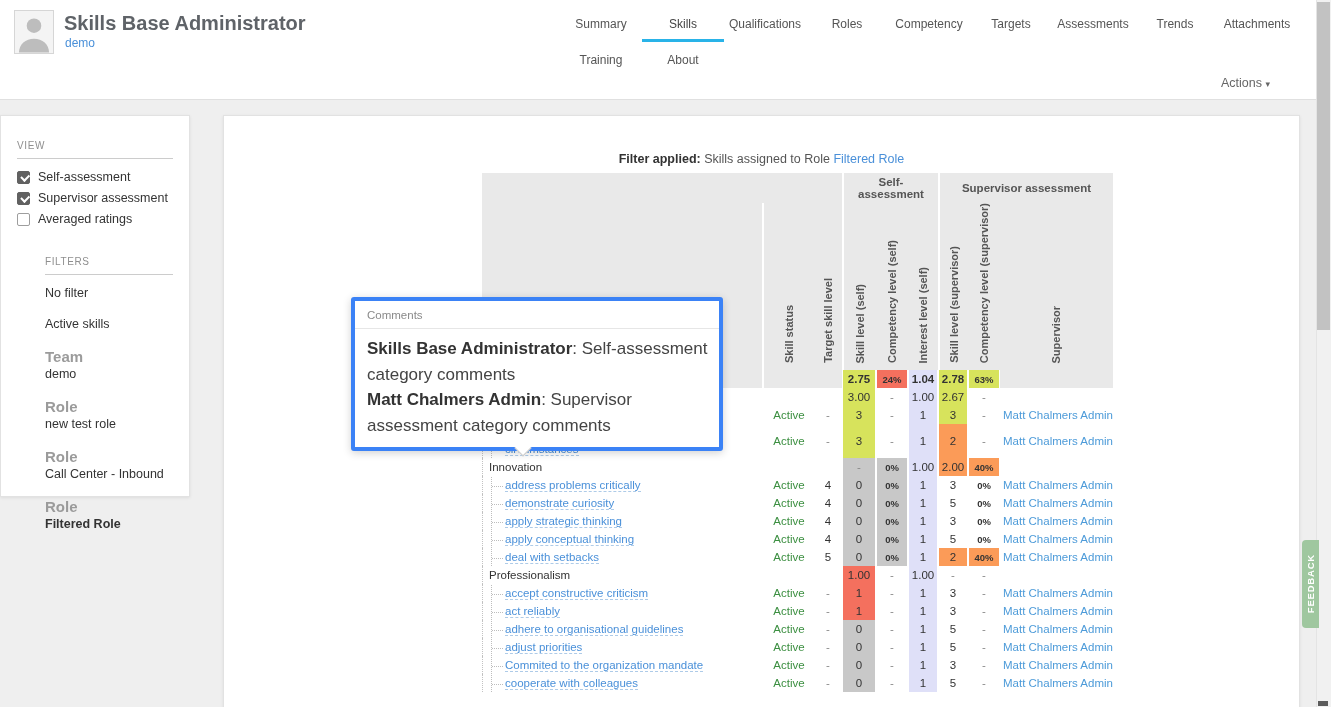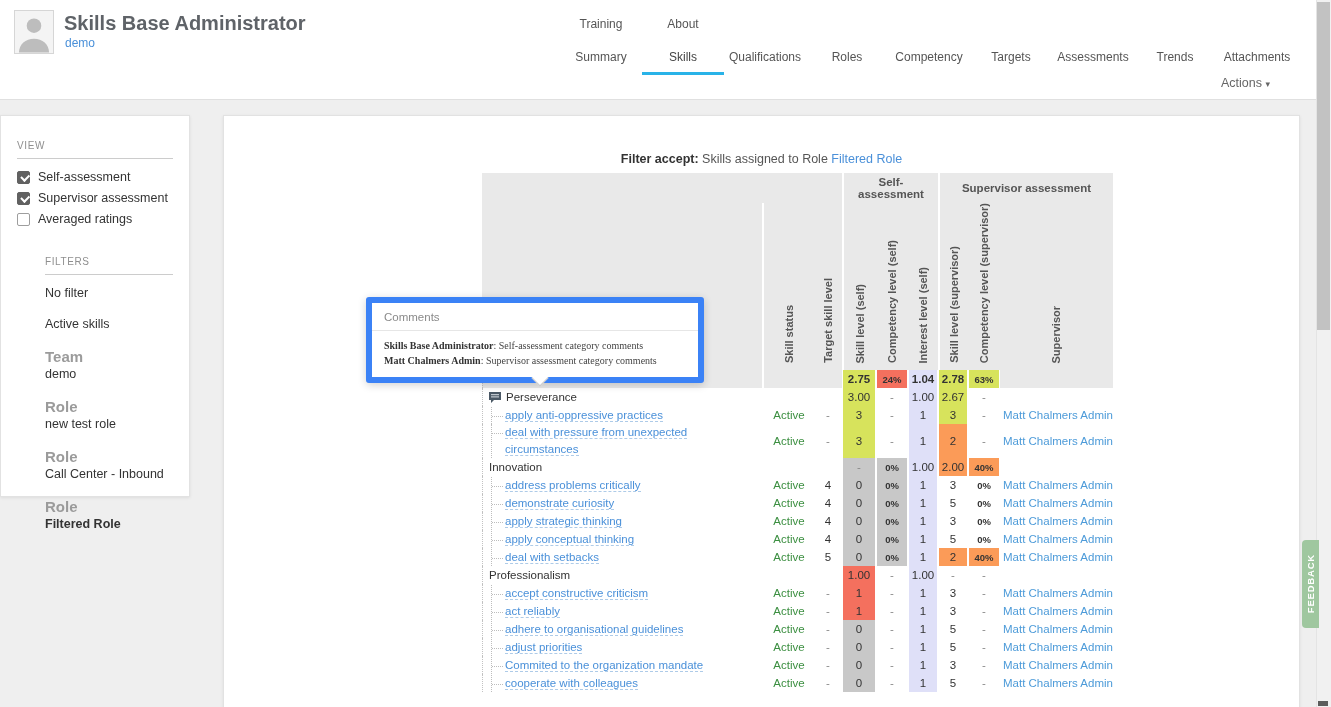--- a/index.html
+++ b/index.html
@@ -66,24 +66,24 @@
   td.st { color:#3c8f41; }
   td .dash { color:#888; }
   td.val { border-left:1px solid #fff; border-right:1px solid #fff; }
   .cy { background:#d7e35c !important; }
   .cr { background:#f4705e !important; }
   .co { background:#fb9b58 !important; }
   .cl { background:#dfe0f8 !important; }
   .cg { background:#c8c8c8 !important; }
   .pct { font-size:9.5px; font-weight:bold; }
   
-  .tooltip { position:absolute; left:142px; top:181px; width:338px; background:#fff; border:6px solid #3b82f6;
+  .tooltip { position:absolute; left:127px; top:181px; width:372px; background:#fff; border:4px solid #3b82f6;
     border-radius:3px; box-shadow:0 2px 8px rgba(0,0,0,.18); z-index:30; }
   .tt-head { font-size:11.5px; color:#8a8a8a; padding:8px 12px 7px 12px; border-bottom:1px solid #e6e6e6; }
-  .tt-body { padding:7px 0 9px 12px; font-size:10px; color:#444; line-height:1.5;font-family:Liberation Serif, serif; }
+  .tt-body { padding:7px 0 9px 12px; font-size:17px; color:#444; line-height:1.5; }
   .tt-body b { color:#333; }
   .tt-arrow { position:absolute; left:162px; bottom:-7px; width:12px; height:12px; background:#fff;
     border-right:1px solid #c9c9c9; border-bottom:1px solid #c9c9c9; transform:rotate(45deg); }
   
   .feedback { position:absolute; left:1302px; top:540px; width:17px; height:88px; background:#9fc79f;
     border-radius:4px 0 0 4px; z-index:40; display:flex; align-items:center; justify-content:center; cursor:pointer; }
   .feedback span { writing-mode:vertical-rl; transform:rotate(180deg); color:#fff; font-size:9.5px; font-weight:bold; letter-spacing:.8px; }
   .scroll-track { position:absolute; right:0; top:0; width:15px; height:707px; background:#f1f1f1; border-left:1px solid #e4e4e4; }
   .scroll-thumb { position:absolute; right:1px; top:2px; width:13px; height:328px; background:#c2c2c2; cursor:pointer; }
   .scroll-bottom { position:absolute; right:3px; top:701px; width:10px; height:5px; background:#5c5c5c; }
@@ -94,35 +94,35 @@
 <div class="topbar">
   <div class="avatar">
     <svg width="38" height="42" viewBox="0 0 24 26">
       <circle cx="12" cy="9" r="4.6" fill="#bdbdbd"></circle>
       <path d="M2.5 26c0-5.4 4.2-8.8 9.5-8.8s9.5 3.4 9.5 8.8z" fill="#bdbdbd"></path>
     </svg>
   </div>
   <div class="page-title">Skills Base Administrator</div>
   <div class="page-subtitle">demo</div>
   <div class="tabs">
-    <div class="tab-row">
-        <div class="tab">Training</div>
-        <div class="tab">About</div>
-      </div>
     <div class="tab-row">
         <div class="tab">Summary</div>
         <div class="tab active">Skills</div>
         <div class="tab">Qualifications</div>
         <div class="tab">Roles</div>
         <div class="tab">Competency</div>
         <div class="tab">Targets</div>
         <div class="tab">Assessments</div>
         <div class="tab">Trends</div>
         <div class="tab">Attachments</div>
       </div>
+    <div class="tab-row">
+        <div class="tab">Training</div>
+        <div class="tab">About</div>
+      </div>
   </div>
   <div class="actions-btn">
     <span>Actions</span>
     <span class="caret">▾</span>
   </div>
 </div>
 
 <div class="sidebar">
   <div class="side-label">VIEW</div>
   <div id="view-options">
@@ -163,21 +163,21 @@
         <div class="filter-item selected">
           <div class="filter-type">Role</div>
           <div class="filter-value">Filtered Role</div>
         </div>
       </div>
   </div>
 </div>
 
 <div class="main">
   <div class="filter-line">
-    <b>Filter accept:</b><span> Skills assigned to Role </span><a>Filtered Role</a>
+    <b>Filter applied:</b><span> Skills assigned to Role </span><a>Filtered Role</a>
   </div>
 
   <table class="skilltable">
     <colgroup>
       <col style="width:280px">
         <col style="width:52px">
         <col style="width:28px">
       <col style="width:34px">
         <col style="width:32px">
         <col style="width:30px">

